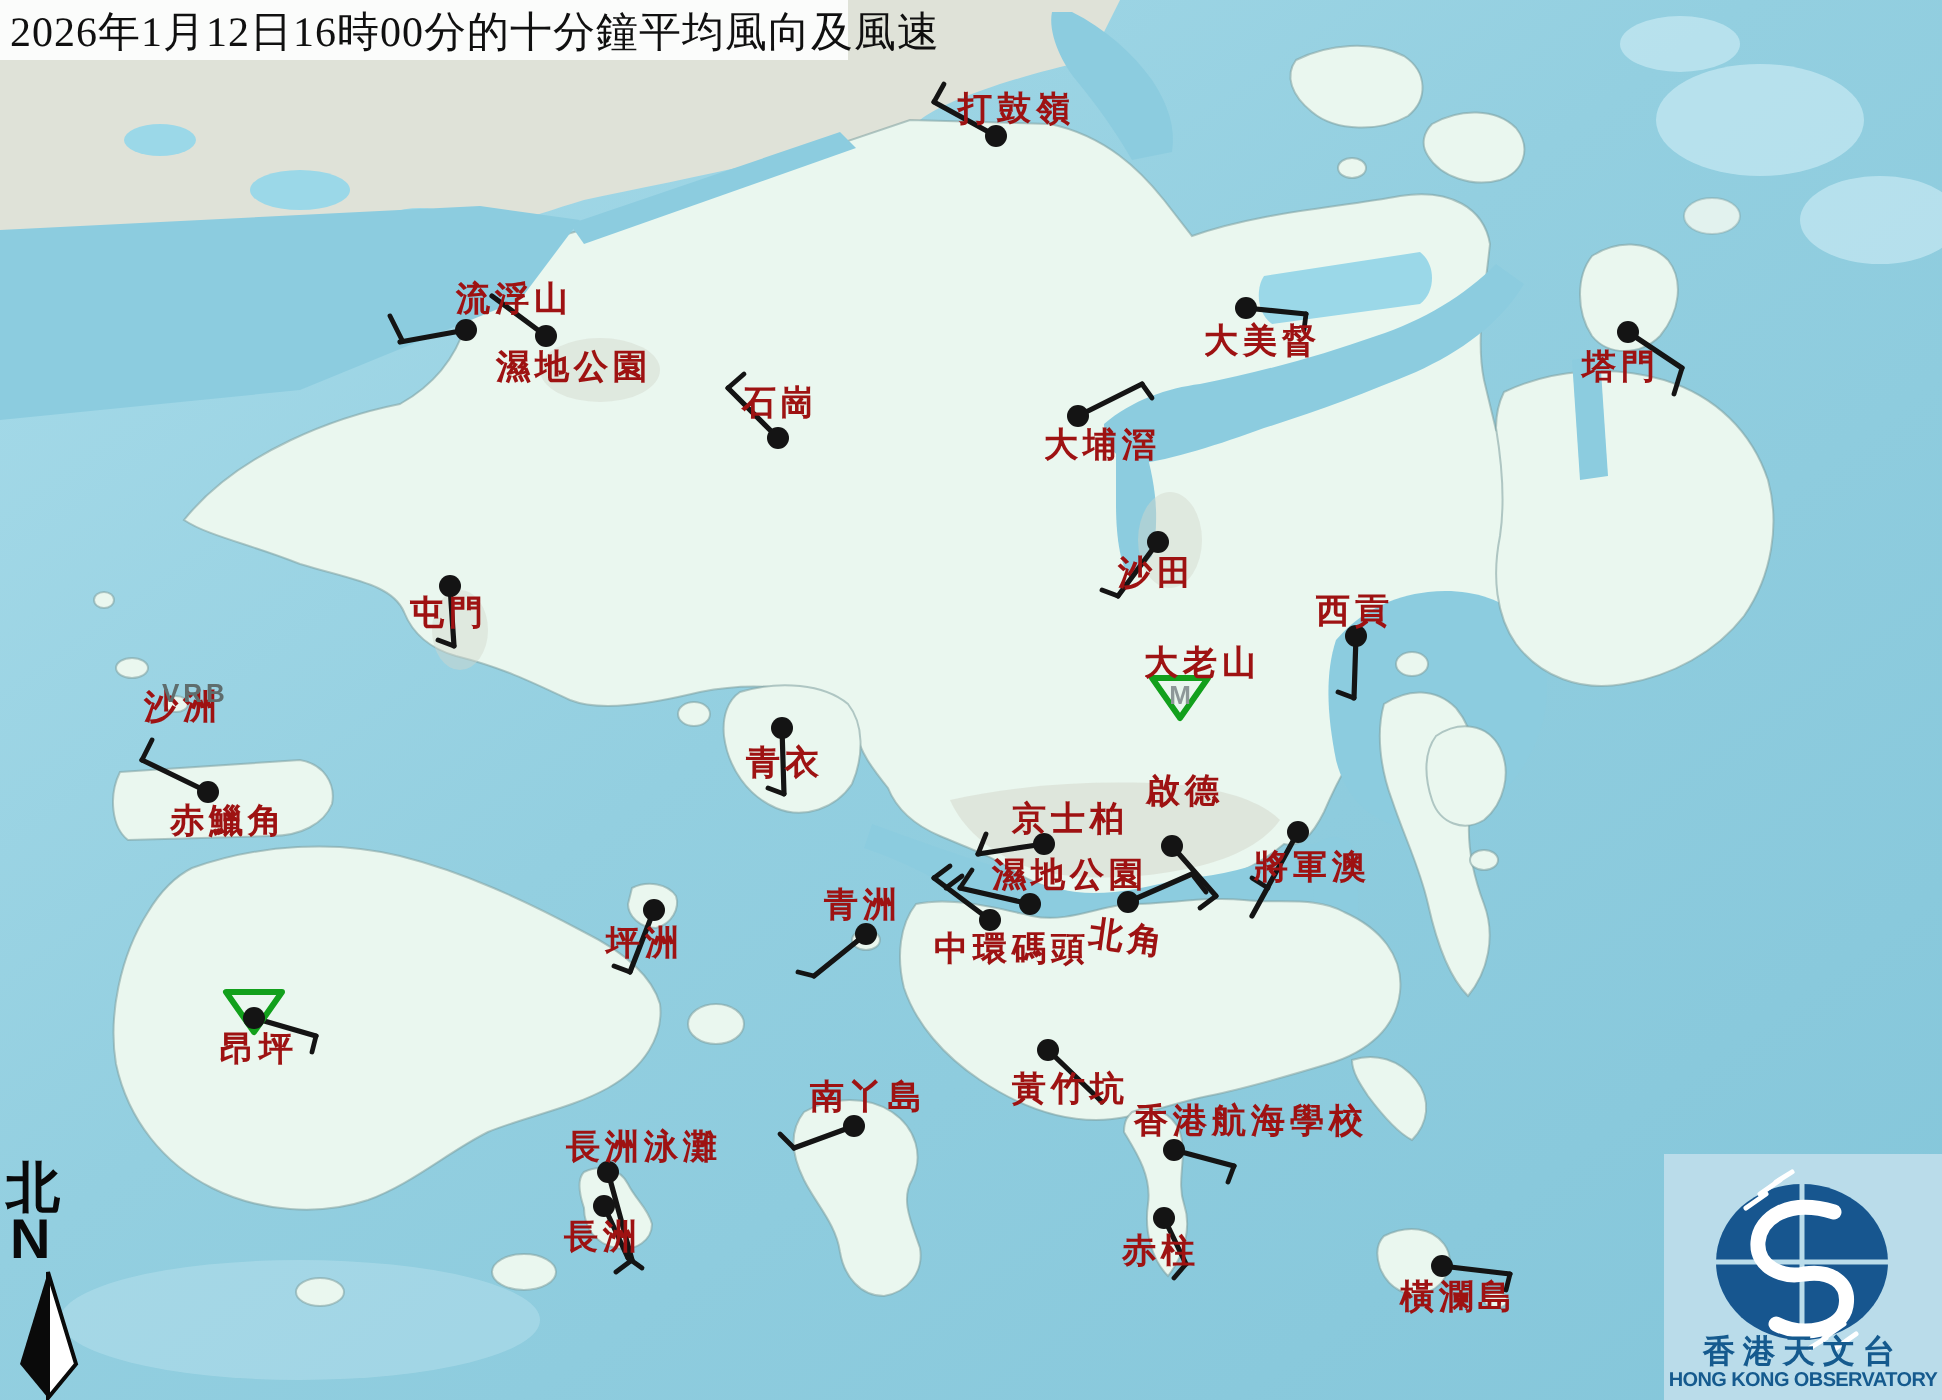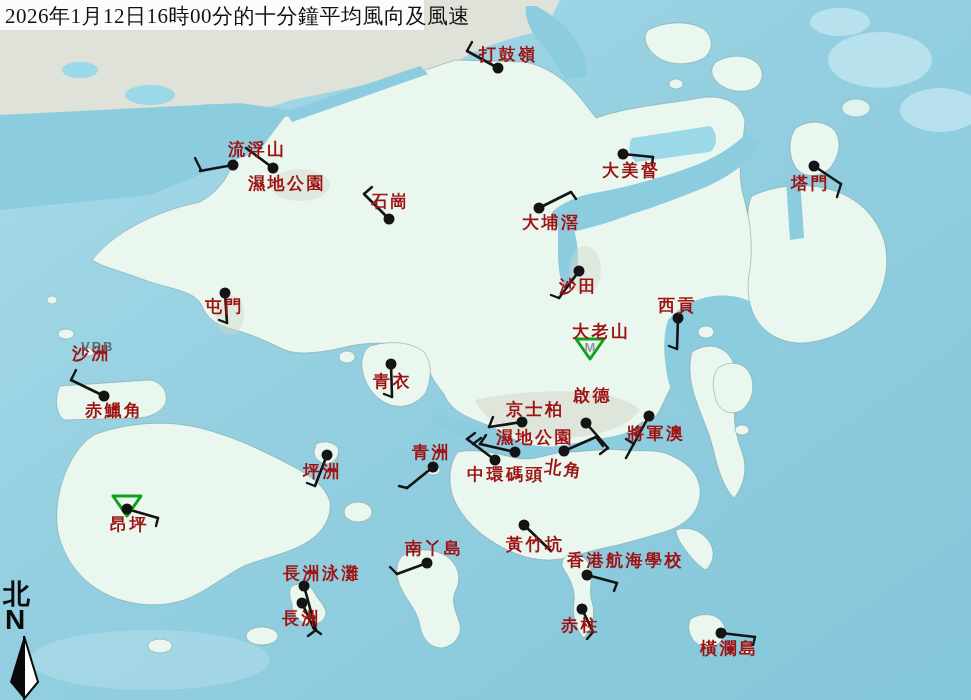--- a/index.html
+++ b/index.html
@@ -319,14 +319,32 @@
 
   <div class="compass">
     <div class="compass-zh">北</div>
     <div class="compass-n">N</div>
     <svg width="52" height="119" viewBox="0 0 52 119">
       <polygon points="24,55 10,101 24,118" fill="#0a0a0a"></polygon>
       <polygon points="24,55 38,101 24,118" fill="#ffffff" stroke="#0a0a0a" stroke-width="2"></polygon>
     </svg>
   </div>
 
+  <div class="logo-panel">
+    <svg width="139" height="123" viewBox="0 0 139 123">
+      <ellipse cx="69" cy="54" rx="43" ry="39" fill="#17568f"></ellipse>
+      <line x1="26" y1="54" x2="112" y2="54" stroke="#badcea" stroke-width="2.5"></line>
+      <line x1="69" y1="15" x2="69" y2="93" stroke="#badcea" stroke-width="2.5"></line>
+      <path d="M 85,29 C 62,22 48,32 47,44 C 46,57 60,62 70,60 C 83,58 93,64 91,76 C 89,88 70,92 56,85" fill="none" stroke="#ffffff" stroke-width="7.5" stroke-linecap="round"></path>
+      <g stroke="#ffffff" stroke-width="2.5" stroke-linecap="round">
+        <line x1="48" y1="20" x2="58" y2="13"></line>
+        <line x1="41" y1="27" x2="51" y2="20"></line>
+        <line x1="56" y1="14" x2="64" y2="9"></line>
+        <line x1="80" y1="92" x2="90" y2="85"></line>
+        <line x1="86" y1="97" x2="96" y2="90"></line>
+        <line x1="73" y1="97" x2="81" y2="92"></line>
+      </g>
+    </svg>
+    <div class="logo-zh">香港天文台</div>
+    <div class="logo-en">HONG KONG OBSERVATORY</div>
+  </div>
 
 </div>
 
 </body></html>

